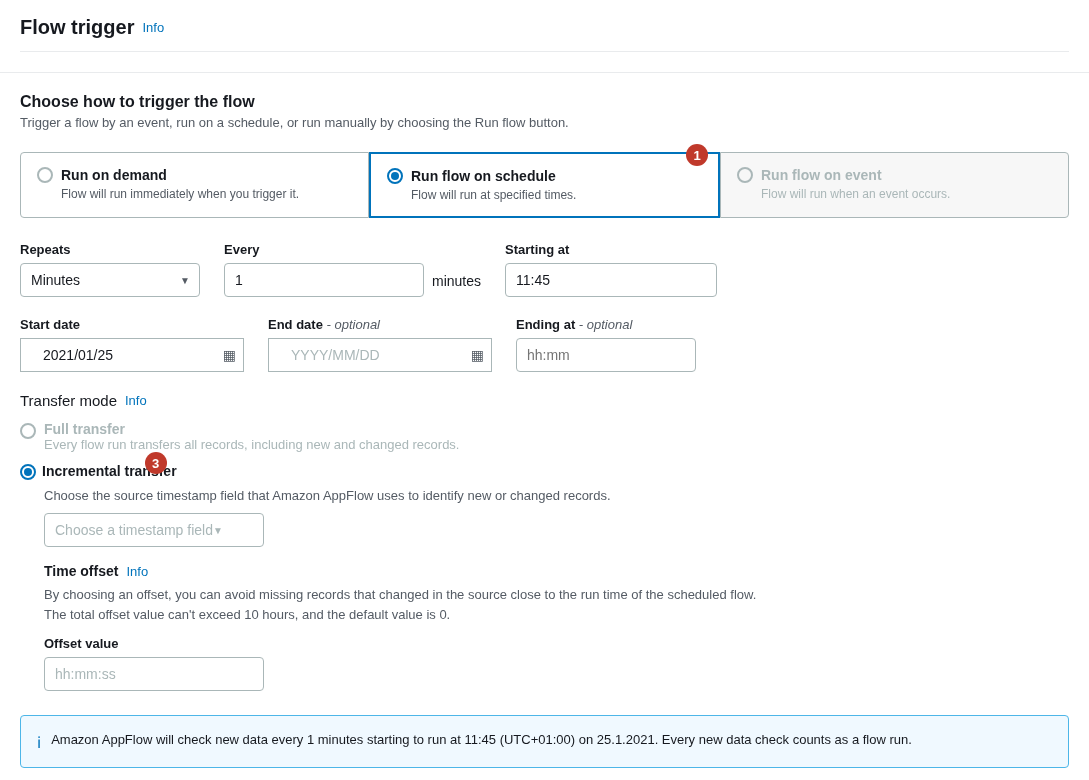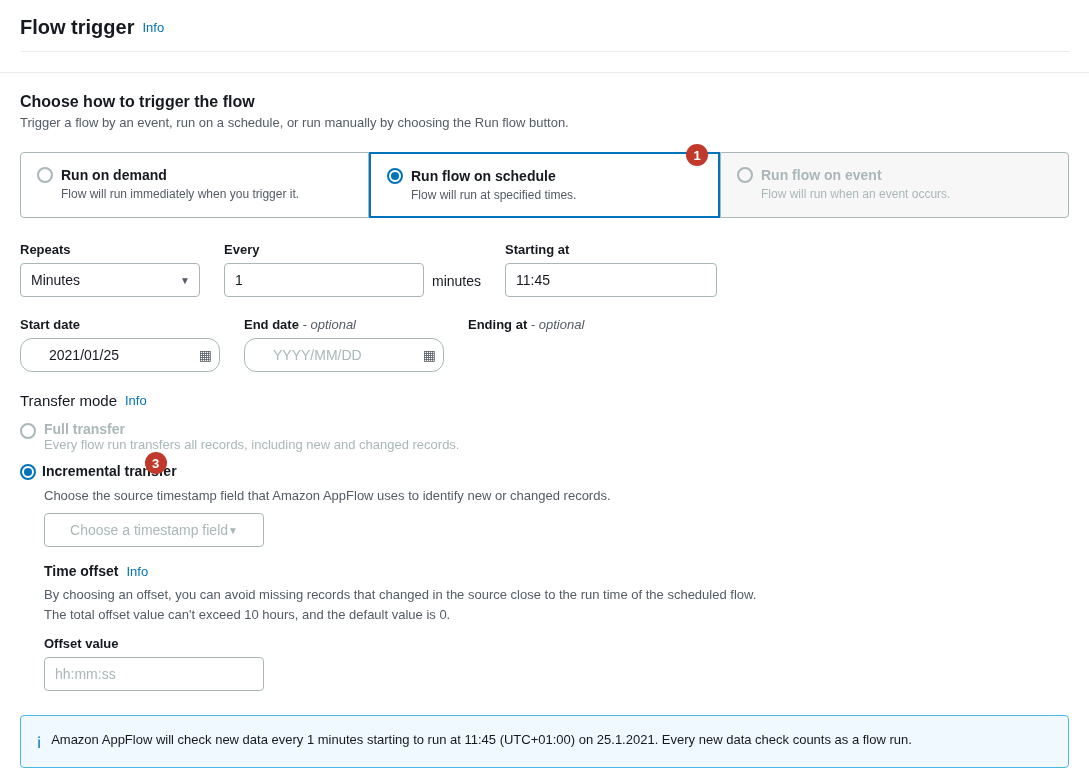--- a/index.html
+++ b/index.html
@@ -230,28 +230,28 @@
     }
 
     .date-input-wrapper {
       position: relative;
       display: inline-flex;
       align-items: center;
     }
 
     .date-input-wrapper input {
       border: 1px solid #aab7b8;
-      border-radius: 12px;
-      padding: 6px 32px 6px 28px;
+      border-radius: 0;
+      padding: 6px 32px 6px 22px;
       font-size: 14px;
       color: #16191f;
       background: #fff;
       outline: none;
       height: 34px;
-      width: 200px;
+      width: 224px;
     }
 
     .date-input-wrapper input::placeholder {
       color: #aab7b8;
     }
 
     .calendar-icon {
       position: absolute;
       right: 8px;
       color: #545b64;
@@ -319,21 +319,21 @@
       display: flex;
       align-items: center;
       gap: 0;
       margin-left: 24px;
       margin-bottom: 16px;
     }
 
     .timestamp-select-btn {
       display: flex;
       align-items: center;
-      justify-content: center;
+      justify-content: flex-start;
       border: 1px solid #aab7b8;
       border-radius: 4px;
       padding: 6px 10px;
       font-size: 14px;
       color: #aab7b8;
       background: #fff;
       cursor: pointer;
       width: 220px;
       height: 34px;
     }
@@ -516,20 +516,21 @@
           <input type="text" placeholder="YYYY/MM/DD" style="">
           <span class="calendar-icon">▦</span>
         </div>
       </div>
 
       <div class="form-group">
         <label class="form-label">
           <span>Ending at</span>
           <span class="optional">- optional</span>
         </label>
+        <input type="text" class="form-input" style="width: 180px;" placeholder="hh:mm">
       </div>
 
     </div>
 
   </div>
 
   <div>
     <div class="transfer-mode-header">
       <span class="transfer-mode-title">Transfer mode</span>
       <a class="info-link">Info</a>

